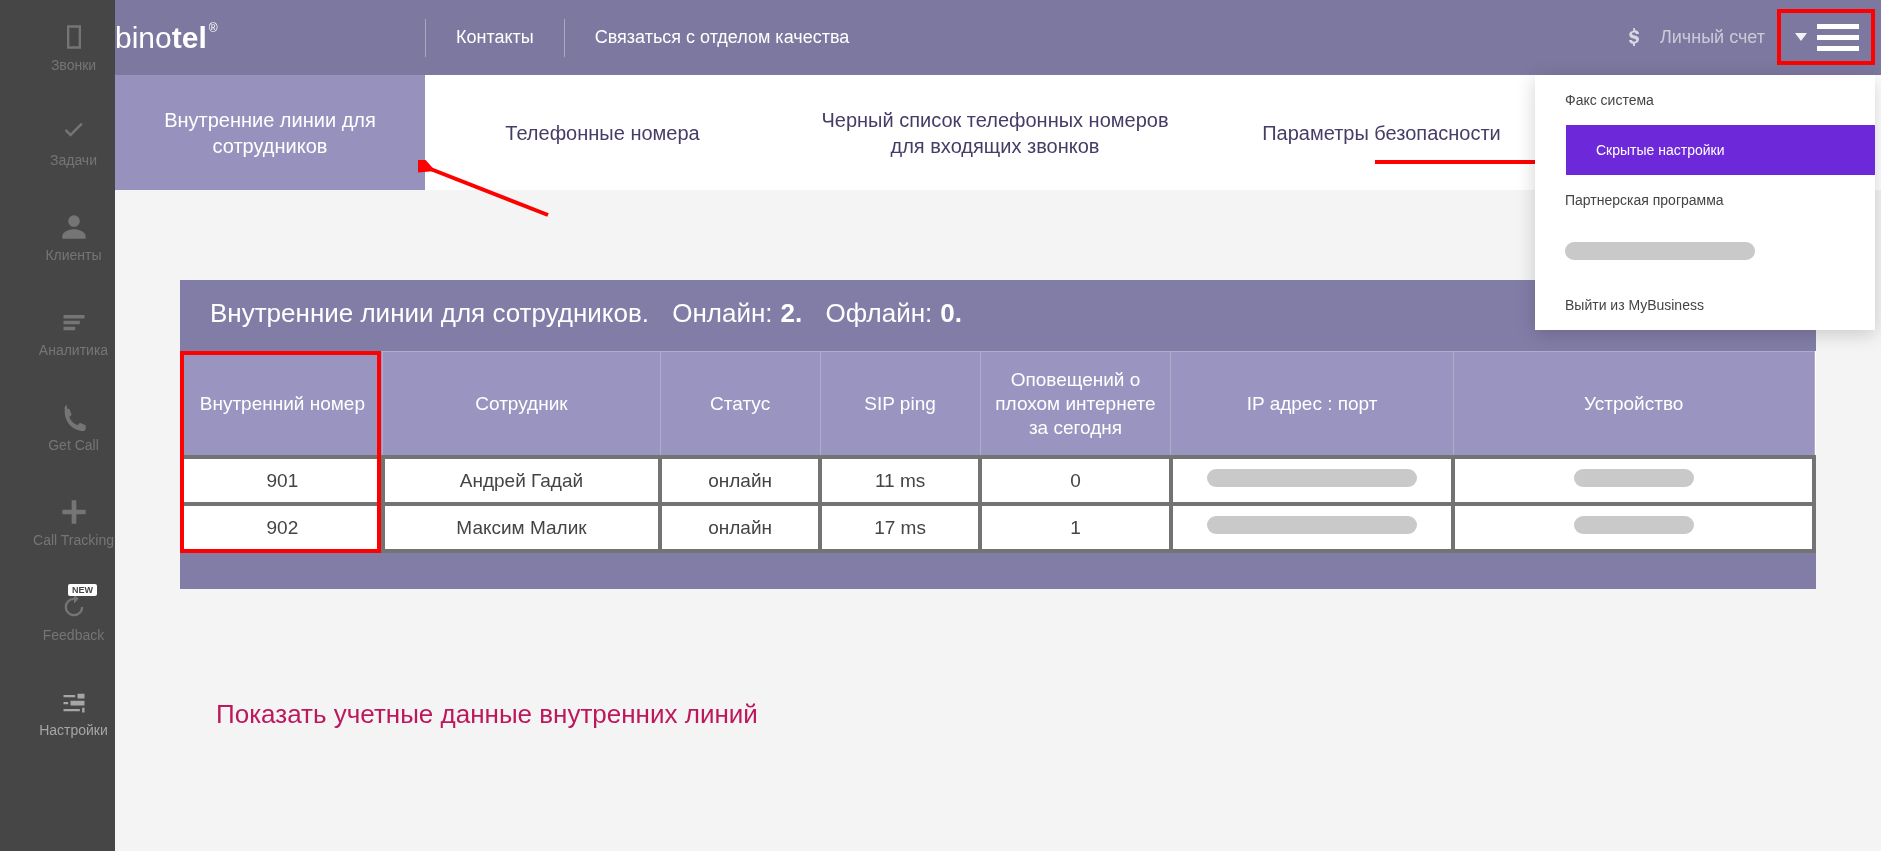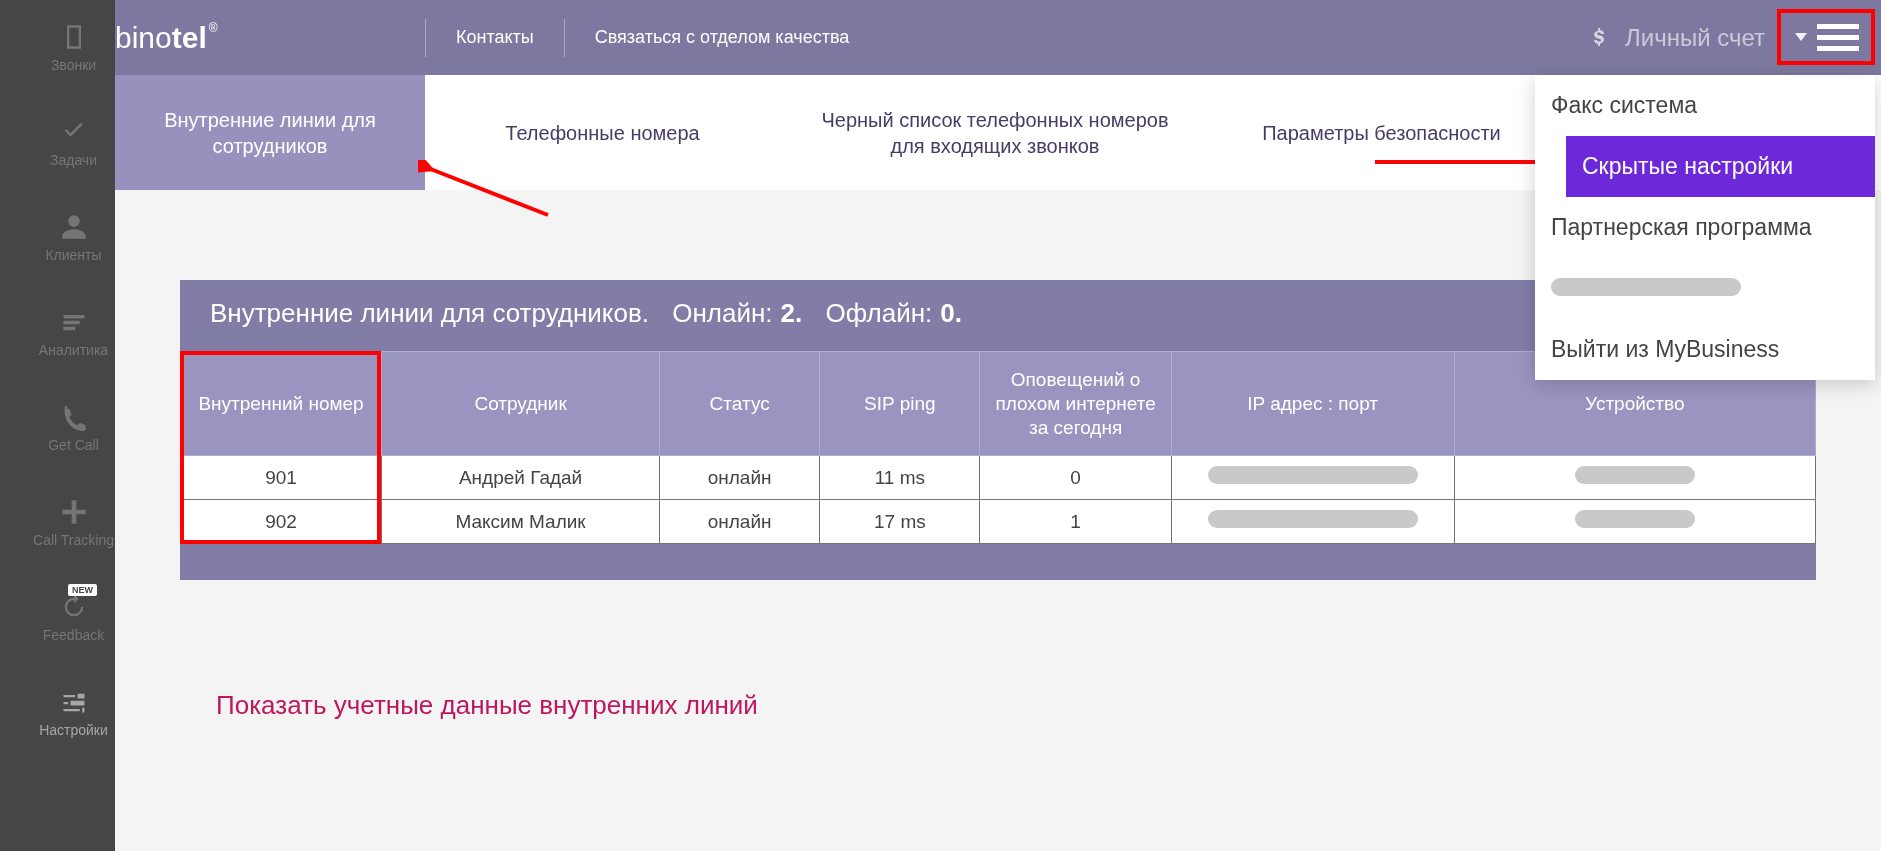--- a/index.html
+++ b/index.html
@@ -99,21 +99,21 @@
       cursor: pointer;
     }
     .account .dollar-icon {
       width: 24px;
       height: 24px;
       margin-right: 14px;
       opacity: 0.7;
     }
     .account .acct-label {
       color: rgba(255,255,255,0.6);
-      font-size: 24px;
+      font-size: 18px;
     }
     .burger-area {
       display: flex;
       align-items: center;
       padding-right: 22px;
       gap: 10px;
     }
     .burger-area .caret { opacity: 0.9; }
     .burger {
       display: flex;
@@ -173,23 +173,23 @@
     .dropdown {
       position: absolute;
       right: 6px;
       top: 75px;
       width: 340px;
       background: #fff;
       box-shadow: 0 4px 18px rgba(0,0,0,0.18);
       z-index: 50;
     }
     .dropdown .dd-item {
-      padding: 17px 16px;
+      padding: 17px 30px;
       color: #444;
-      font-size: 23px;
+      font-size: 14px;
       cursor: pointer;
     }
     .dropdown .dd-item.active {
       background: #6d28d9;
       color: #fff;
       margin-left: 31px;
     }
     .dd-redact {
       display: inline-block;
       width: 190px;
@@ -240,21 +240,21 @@
       text-align: center;
       border: 1px solid #b0accc;
       line-height: 1.25;
     }
     table.grid tbody td {
       background: #fff;
       color: #444;
       font-size: 19px;
       text-align: center;
       padding: 10px 6px;
-      border: 1px solid #737373;
+      border: 4px solid #737373;
     }
     .cell-redact {
       display: inline-block;
       width: 210px;
       height: 18px;
       background: #c9c9c9;
       border-radius: 10px;
     }
     .cell-redact.sm { width: 120px; }
 

